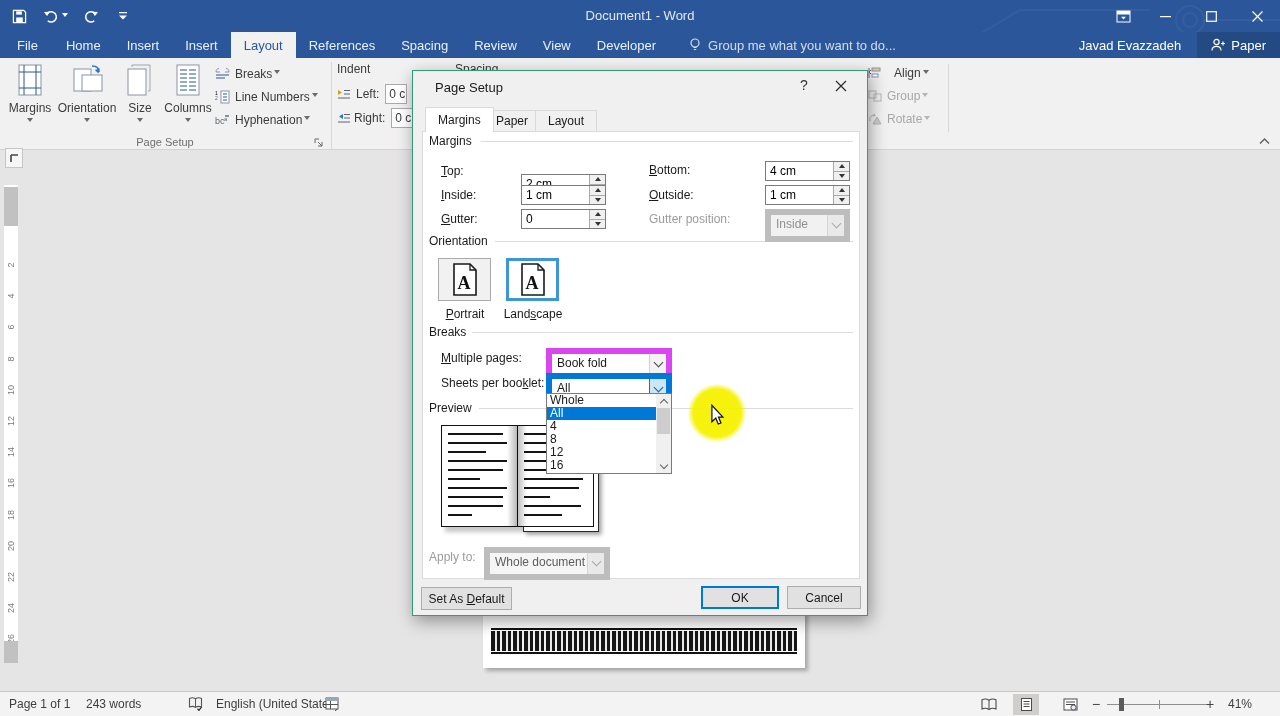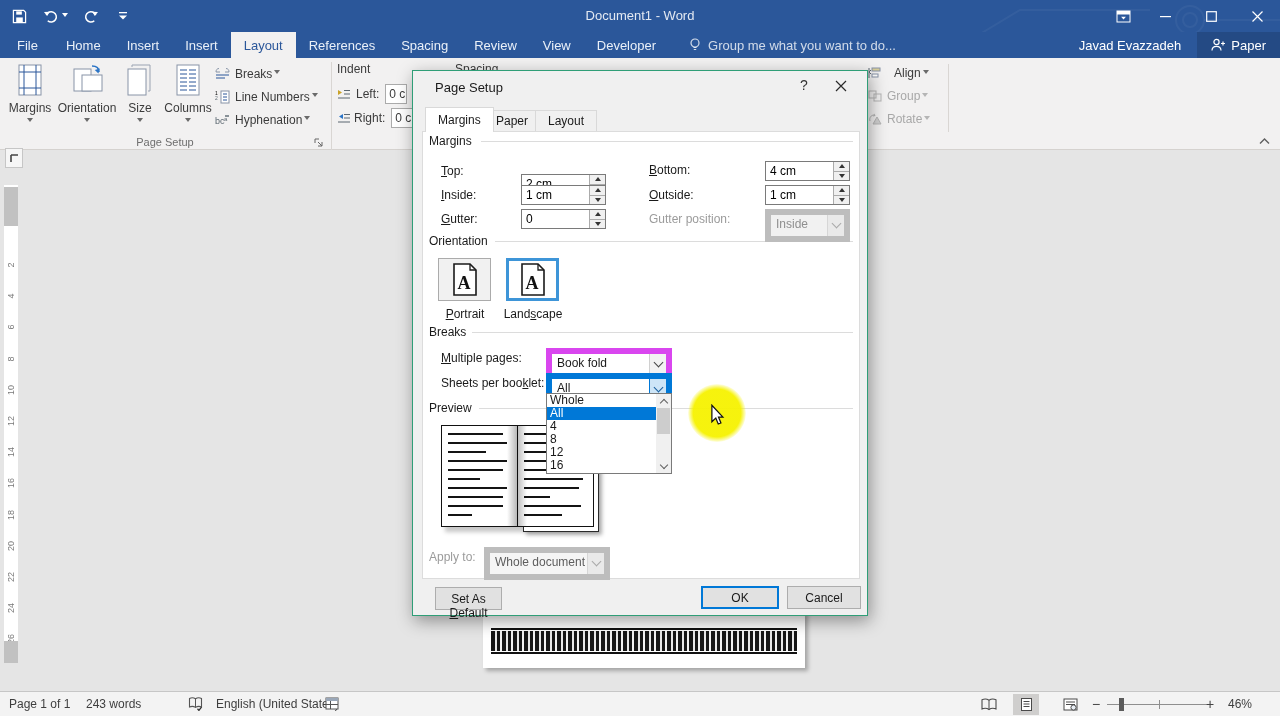--- a/index.html
+++ b/index.html
@@ -595,21 +595,21 @@
 
     <div class="flabel dis" style="left:16px;top:479px">Apply to:</div>
     <div class="combo dis" style="left:71px;top:476px;width:126px;background:#f5f5f5;color:#5d5d5d">
       <span class="val">Whole document</span>
       <span class="arr">
           <span class="chv"></span>
         </span>
     </div>
 
     <div class="btnstrip">
-      <div class="wbtn2" style="left:22px;top:8px;width:67px">Set As <u>D</u>efault</div>
+      <div class="wbtn2" style="left:8px;top:8px;width:91px">Set As <u>D</u>efault</div>
       <div class="wbtn2 default" style="left:288px;top:7px;width:78px">OK</div>
       <div class="wbtn2" style="left:374px;top:7px;width:74px">Cancel</div>
     </div>
   </div>
 
   <div class="cursor-hl"></div>
   <div class="cursor">
     <svg width="16" height="22" viewBox="0 0 12 18">
         <path d="M1 1v13.5l3.2-3 2 4.9 2.2-.9-2-4.8H10z" fill="#fff" stroke="#111" stroke-width="1"></path>
       </svg>
@@ -650,16 +650,16 @@
           <rect x="1" y="1" width="13" height="11" fill="#fff" stroke="#4a4a4a"></rect>
           <path d="M3 4h9M3 6.5h9" stroke="#4a4a4a"></path>
           <circle cx="10.5" cy="9.5" r="2.6" fill="#e8eef5" stroke="#4a4a4a"></circle>
         </svg>
     </div>
     <span class="zsign" style="left:1092px">−</span>
     <div class="zoomtrack" style="left:1107px;width:106px"></div>
     <div class="zoomnotch" style="left:1159px"></div>
     <div class="zoomthumb" style="left:1119px"></div>
     <span class="zsign" style="left:1206px">+</span>
-    <span class="sb-item" style="left:1228px">46%</span>
+    <span class="sb-item" style="left:1228px">41%</span>
   </div>
 
 </div>
 
 </body></html>

